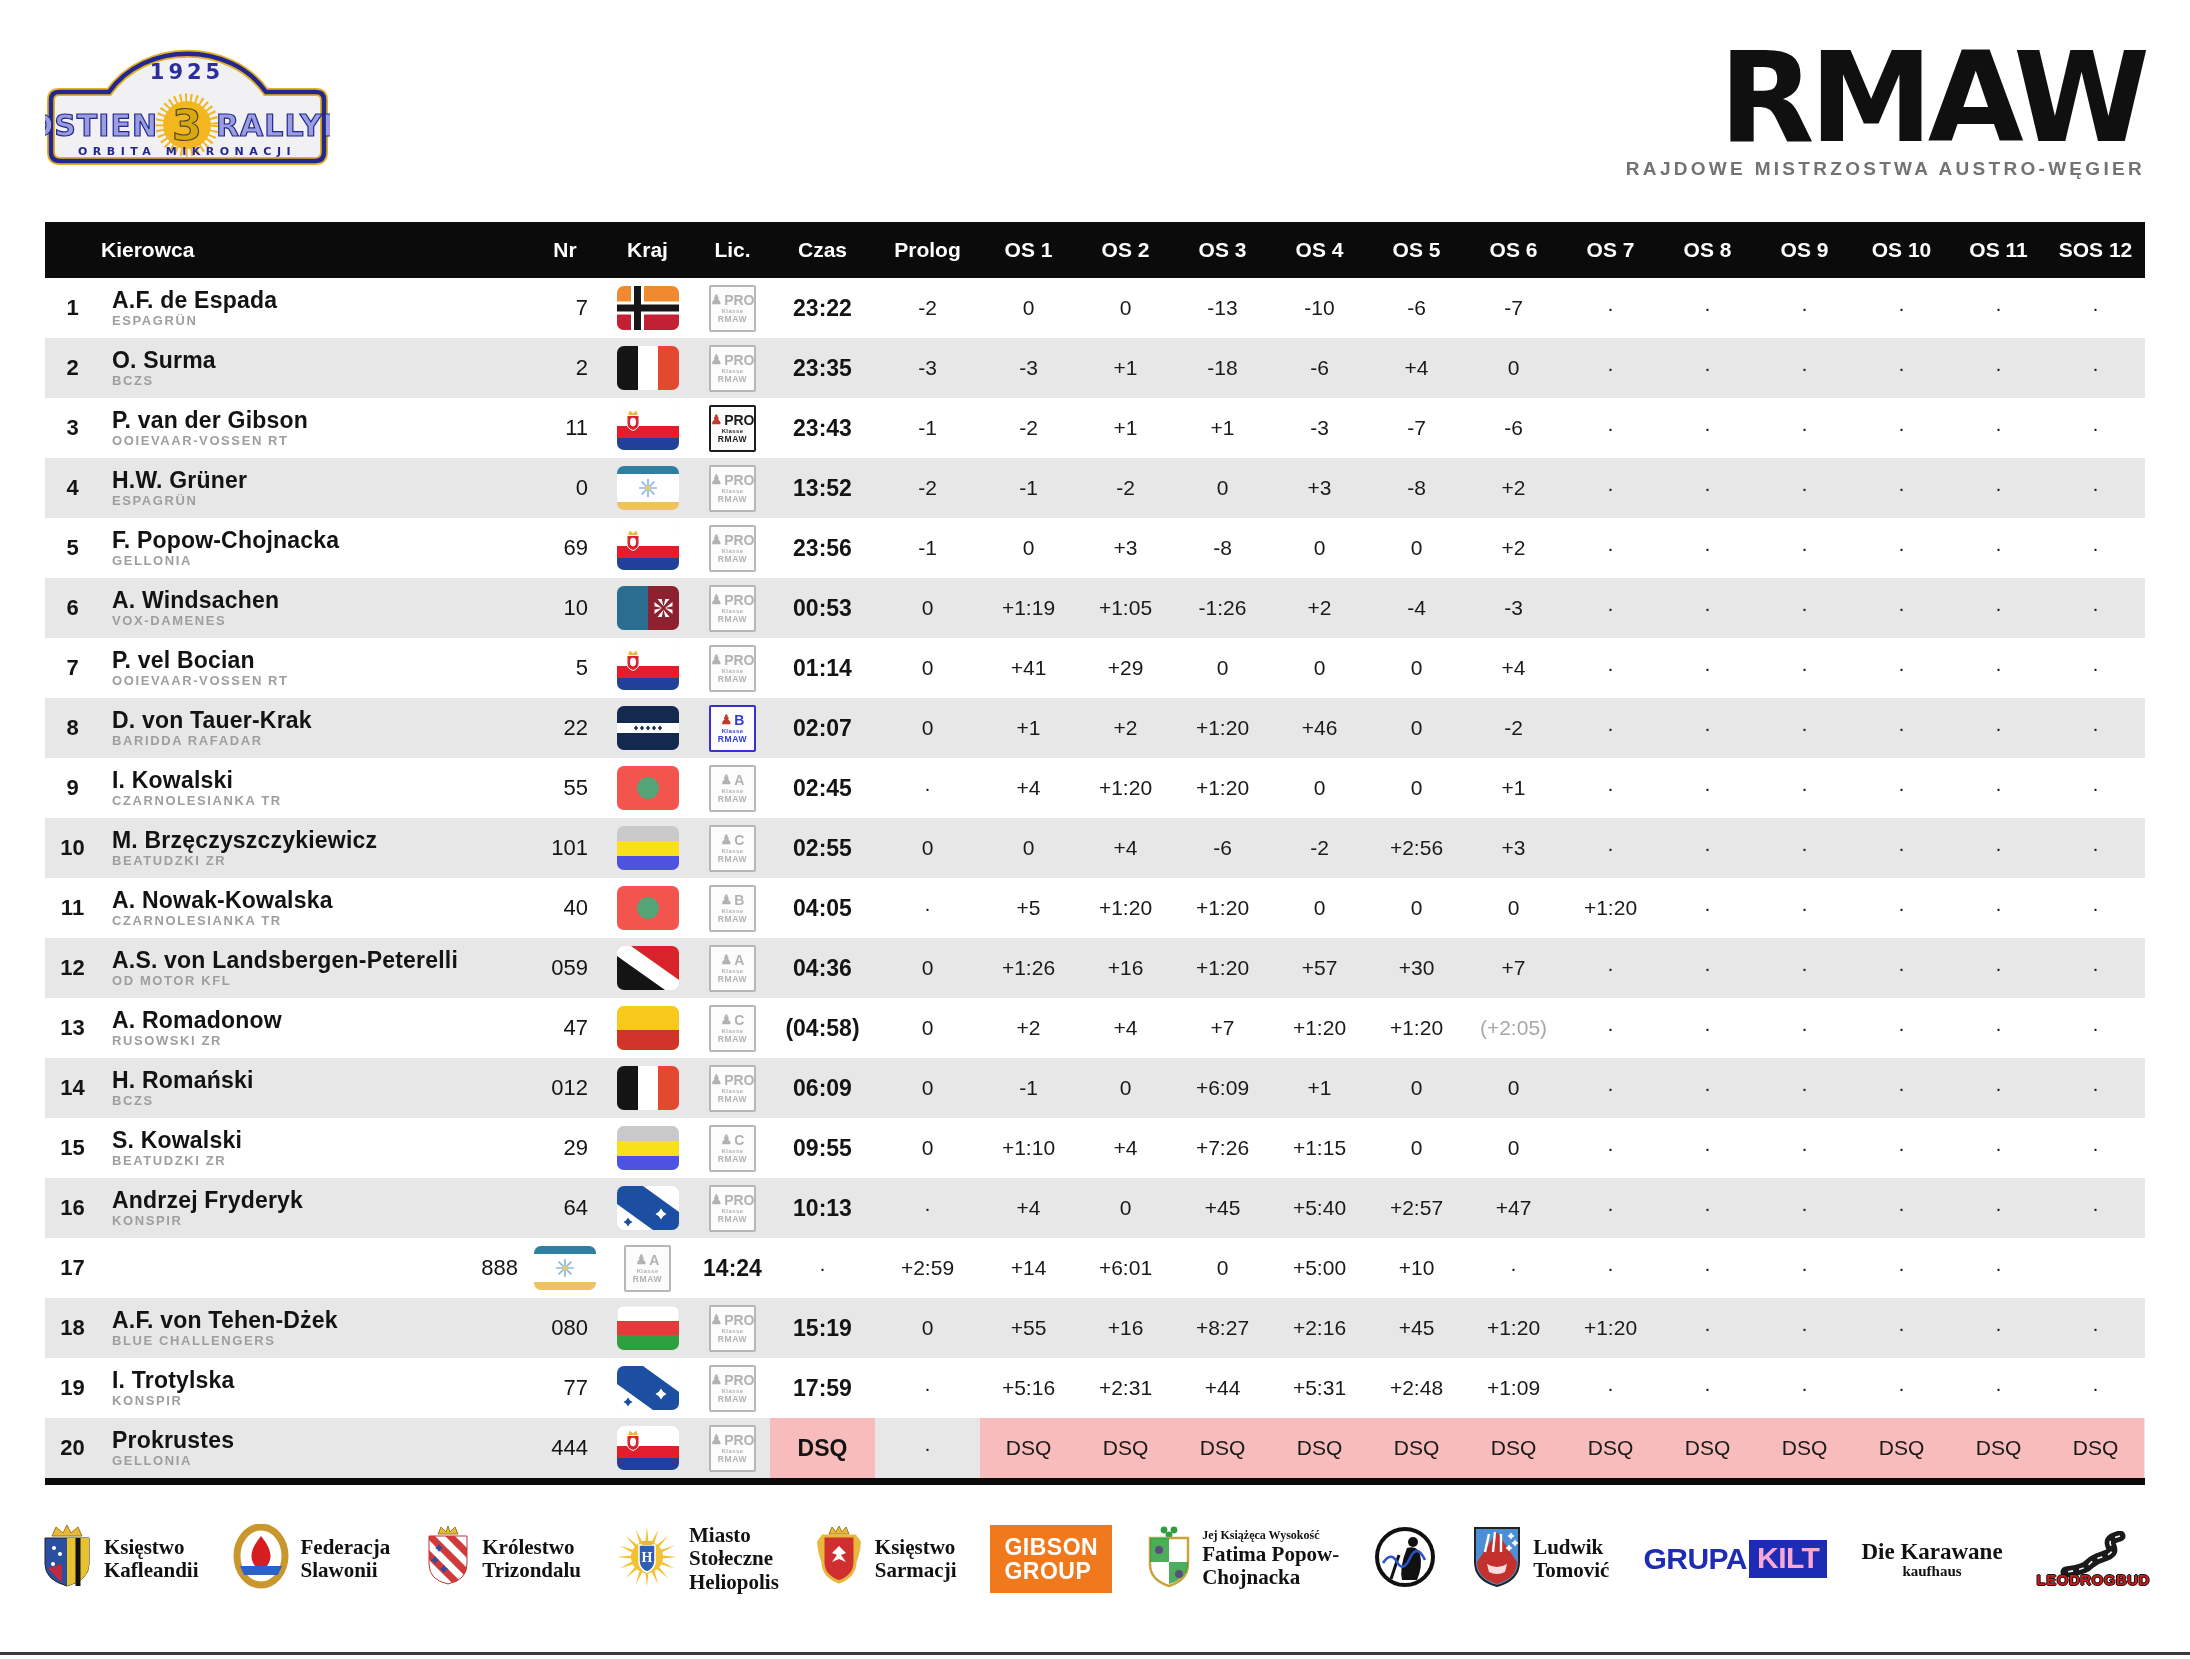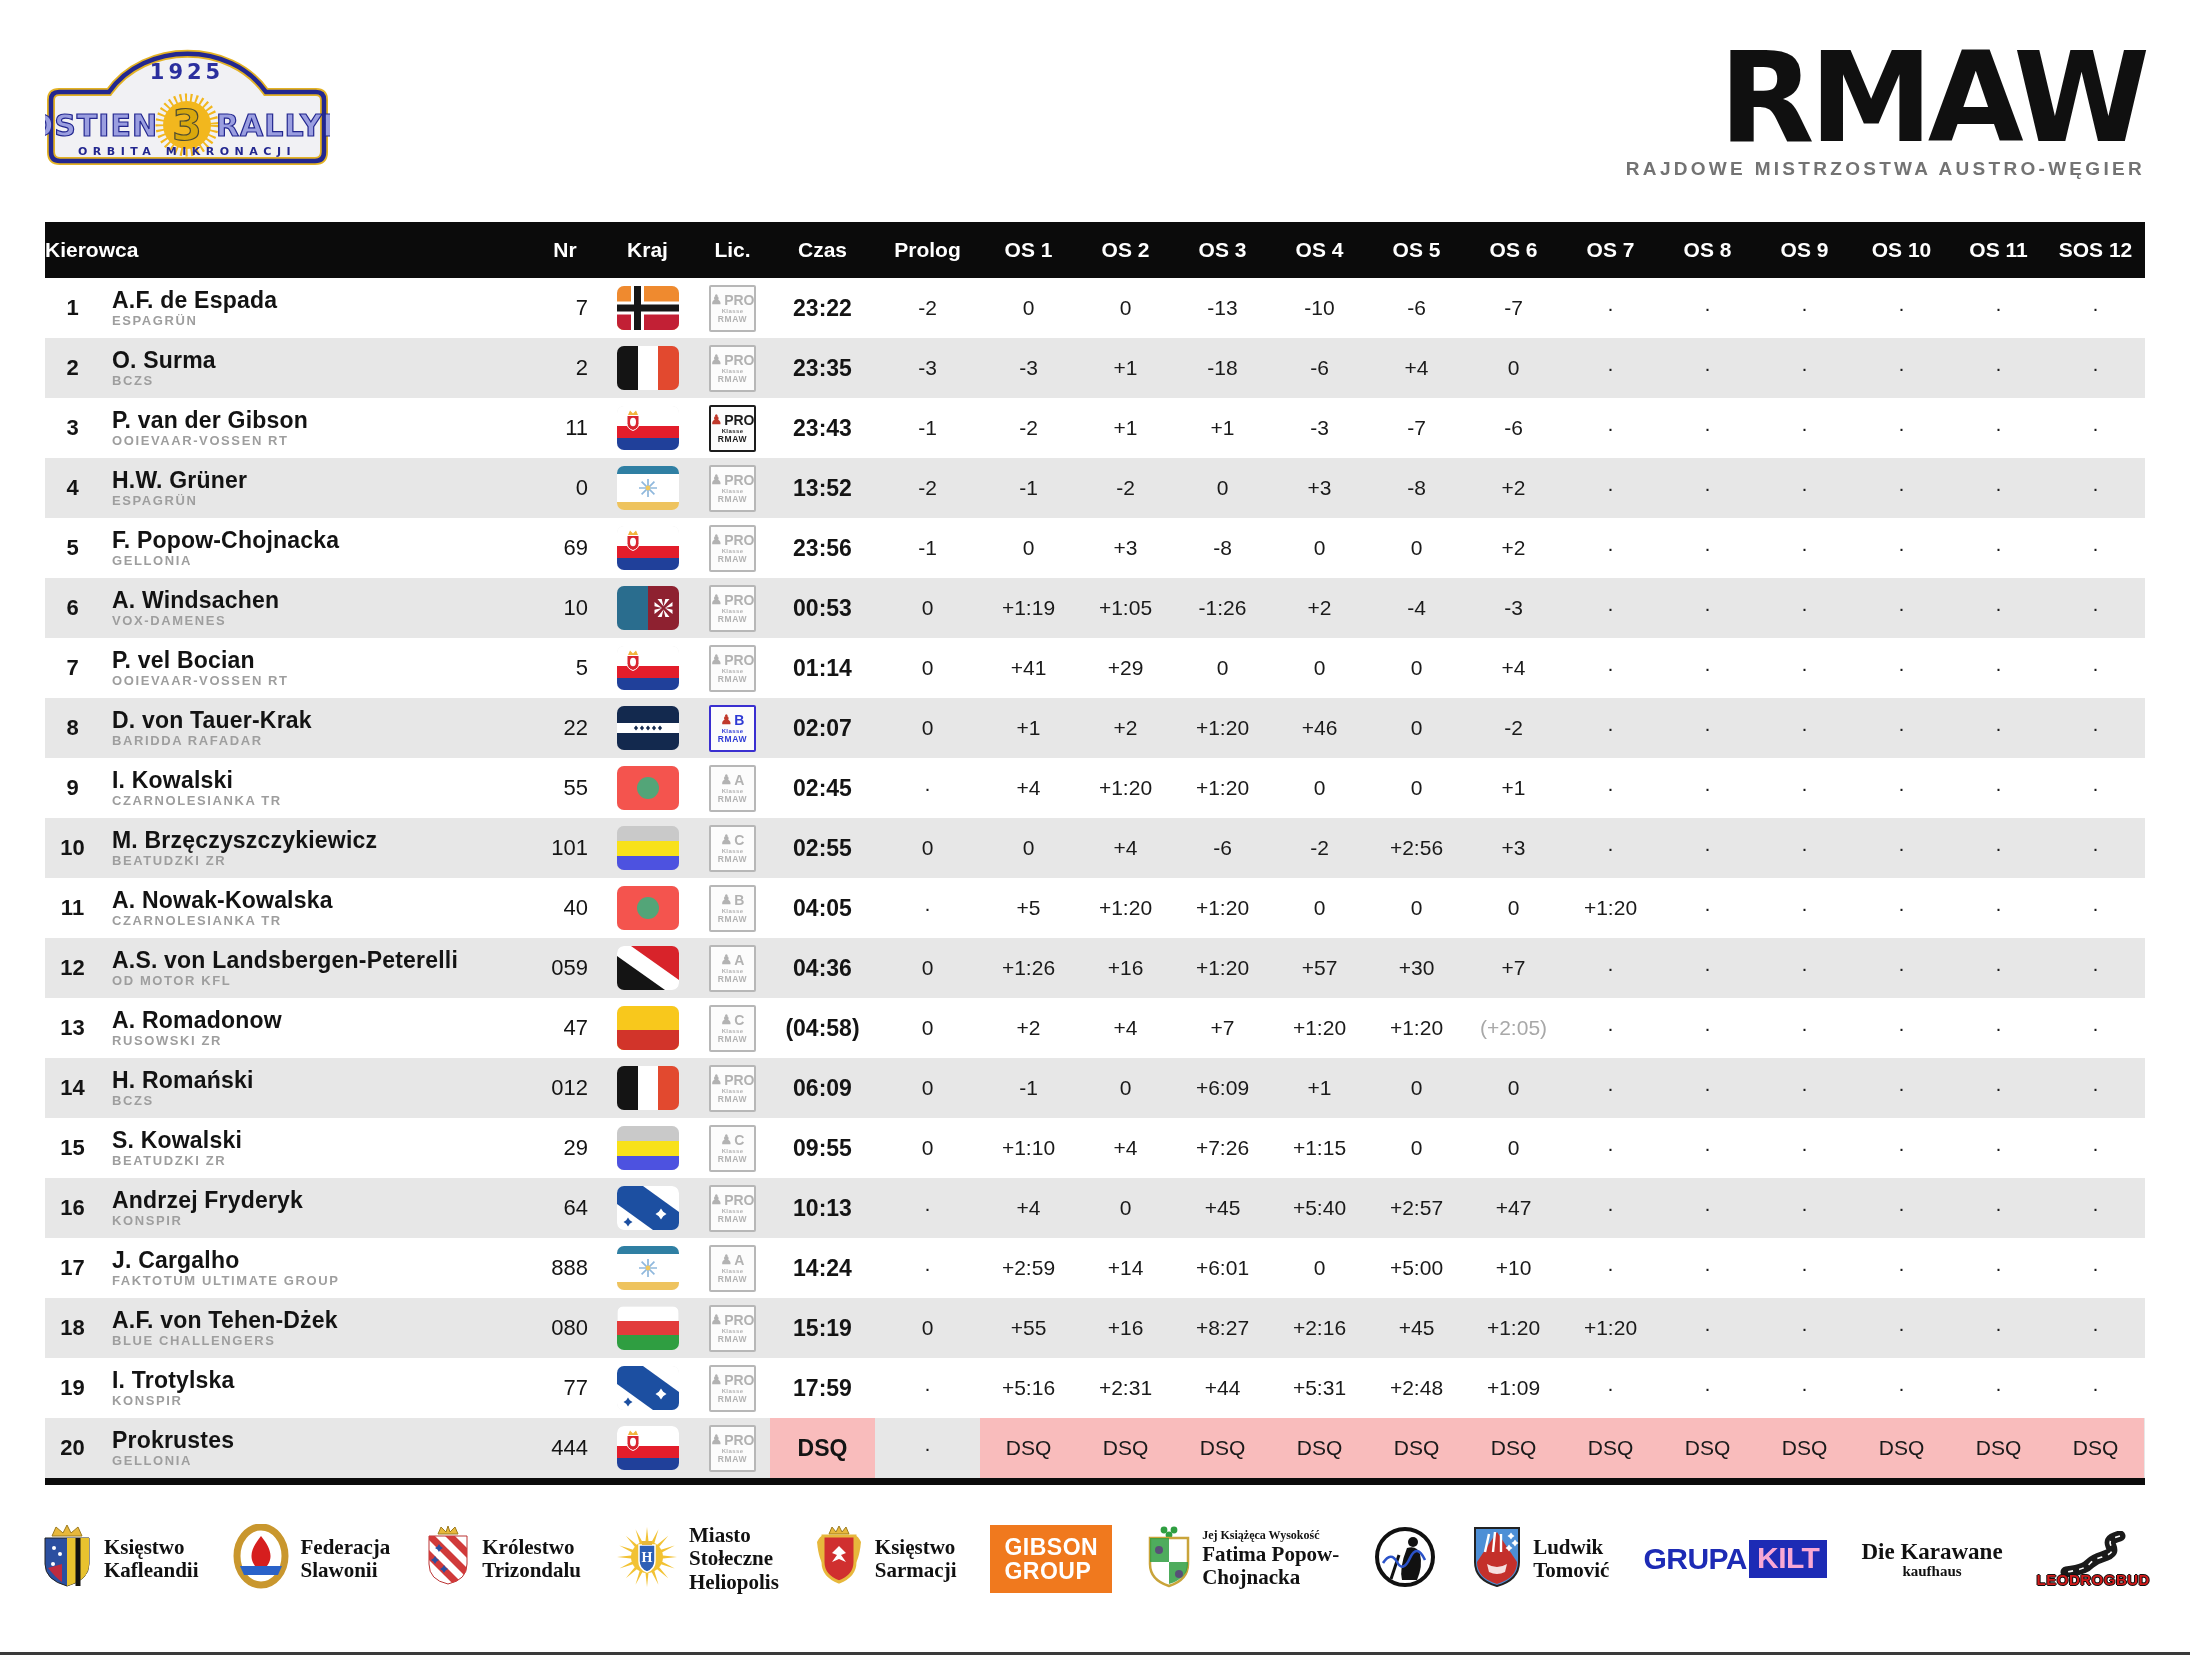--- a/index.html
+++ b/index.html
@@ -13,21 +13,21 @@
   .rmaw-word{font-family:"DejaVu Sans",sans-serif;font-weight:bold;font-size:124px;
              line-height:.95;letter-spacing:-5px;color:#101010;}
   .rmaw-sub{font-weight:bold;font-size:19px;letter-spacing:3.3px;color:#737373;margin-top:0;}
 
   
   .results{margin:2px 45px 0;width:2100px;}
   .trow{display:grid;grid-template-columns:55px 430px 70px 95px 75px 105px 105px repeat(12,97px);
         align-items:center;height:60px;}
   .thead{background:#0b0b0b;color:#fff;height:56px;font-weight:bold;font-size:21px;}
   .thead .hc{text-align:center;}
-  .thead .hc.first{grid-column:1 / span 2;text-align:left;}
+  .thead .hc.first{grid-column:1 / span 2;text-align:left;padding-left:56px;}
   .trow.alt{background:#e7e7e7;}
   .results-bottom{height:7px;background:#0b0b0b;}
 
   .pos{font-weight:bold;font-size:22px;text-align:center;}
   .drv{padding-left:12px;line-height:1.02;}
   .drv .nm{font-weight:bold;font-size:23px;color:#131313;letter-spacing:.2px;}
   .drv .tm{font-weight:bold;font-size:13px;color:#9e9e9e;letter-spacing:1.6px;margin-top:1px;}
   .nr{font-size:22px;text-align:right;padding-right:12px;font-weight:normal;}
   .kraj{display:flex;justify-content:center;}
   .flag{width:62px;height:44px;border-radius:7px;overflow:hidden;
@@ -794,24 +794,20 @@
       <div class="stage">+47</div>
       <div class="stage">·</div>
       <div class="stage">·</div>
       <div class="stage">·</div>
       <div class="stage">·</div>
       <div class="stage">·</div>
       <div class="stage">·</div>
     </div>
     <div class="trow">
       <div class="pos">17</div>
-      <div class="drv">
-              <div class="nm">J. Cargalho</div>
-              <div class="tm">FAKTOTUM ULTIMATE GROUP</div>
-      </div>
       <div class="nr">888</div>
       <div class="kraj">
         <span class="flag">
           <svg width="62" height="44" viewBox="0 0 62 44">
             <rect width="62" height="44" fill="#fff"></rect>
             <rect width="62" height="8" fill="#2f7fa3"></rect>
             <rect y="36" width="62" height="8" fill="#eec35e"></rect>
             <g stroke="#8fb8dd" stroke-width="1.7" transform="translate(31,22)">
               <line x1="0" y1="-9" x2="0" y2="9"></line>
               <line x1="-9" y1="0" x2="9" y2="0"></line>

